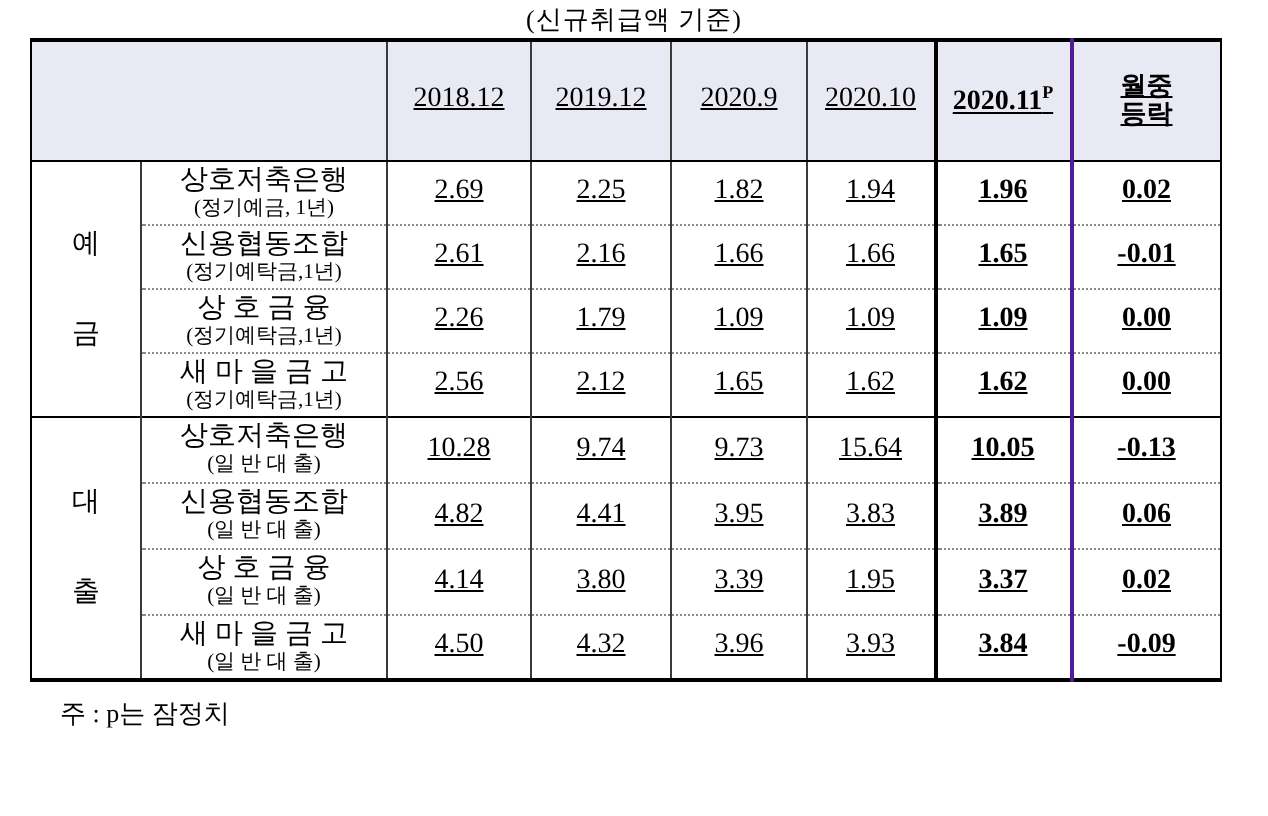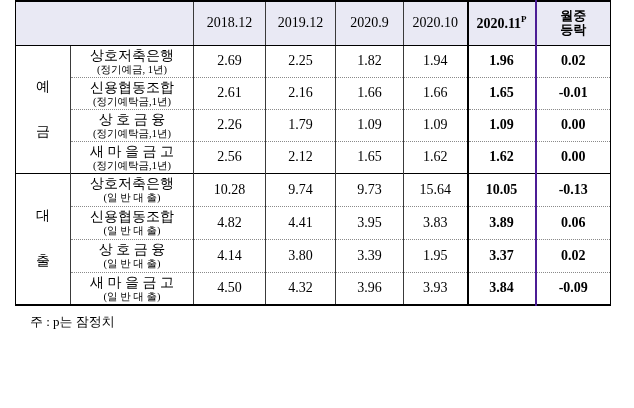--- a/index.html
+++ b/index.html
@@ -45,21 +45,22 @@
     vertical-align: middle;
     border-left: 1px solid #3a3a3a;
   }
   .tbl th:first-child, .tbl td.grp { border-left: none; }
 
   thead th {
     background: #e9e9f4;
     border-bottom: 1px solid #000;
     font-weight: normal;
     font-size: 14px;
-    height: 44px;
+    height: 60px;
+    text-decoration: underline;
   }
   thead th.cur-col { font-weight: bold; }
   thead th.chg-col { font-weight: bold; font-size: 13px; }
   thead th.chg-col .chg-line { line-height: 14px; }
   thead th.cur-col sup { font-size: 9px; font-weight: bold; vertical-align: super; }
 
   tbody tr { height: 32px; }
   tbody tr.loan-row { height: 33px; }
 
   tr.dotted td { border-top: 1px dotted #8a8a8a; }
@@ -71,38 +72,39 @@
     flex-direction: column;
     align-items: center;
     gap: 27px;
     font-size: 14px;
   }
 
   td.item { padding: 2px 0; }
   .item-name { font-size: 14px; line-height: 16px; }
   .item-sub  { font-size: 10.5px; line-height: 11px; }
 
-  td.val { font-size: 14px; }
+  td.val { font-size: 14px; text-decoration: underline; }
   td.cur-col, th.cur-col {
     border-left: 2px solid #000 !important;
     border-right: 2px solid #4c1d95;
   }
   td.cur-col { font-weight: bold; }
   td.chg-col { font-weight: bold; }
 
   .footnote {
     margin: 7px 0 0 30px;
     font-size: 13px;
   }
 </style>
 </head>
 <body>
 
 <div class="page">
 
+  <div class="doc-subtitle">(신규취급액 기준)</div>
 
   <table class="tbl">
     <colgroup>
       <col style="width:55px">
         <col style="width:123px">
       <col style="width:72px">
         <col style="width:70px">
       <col style="width:68px">
         <col style="width:64px">
       <col style="width:68px">

